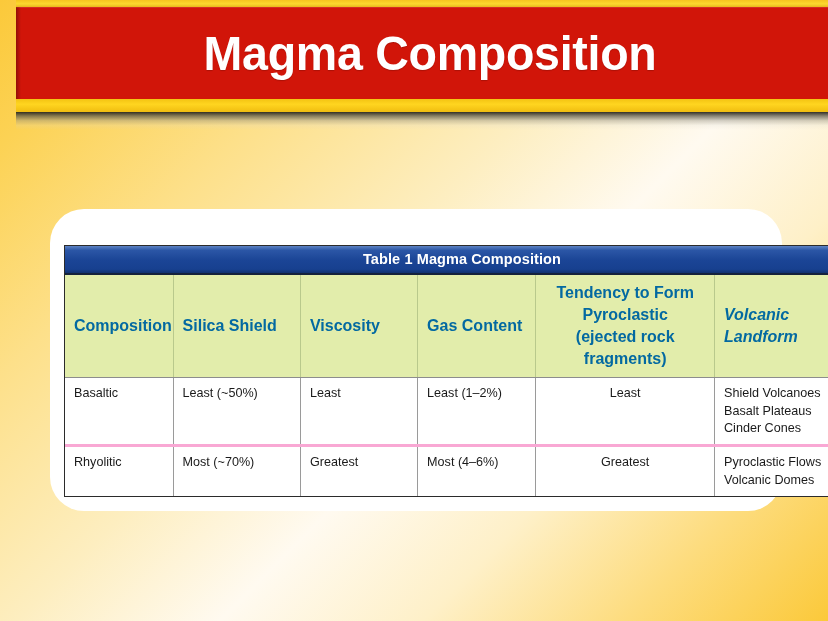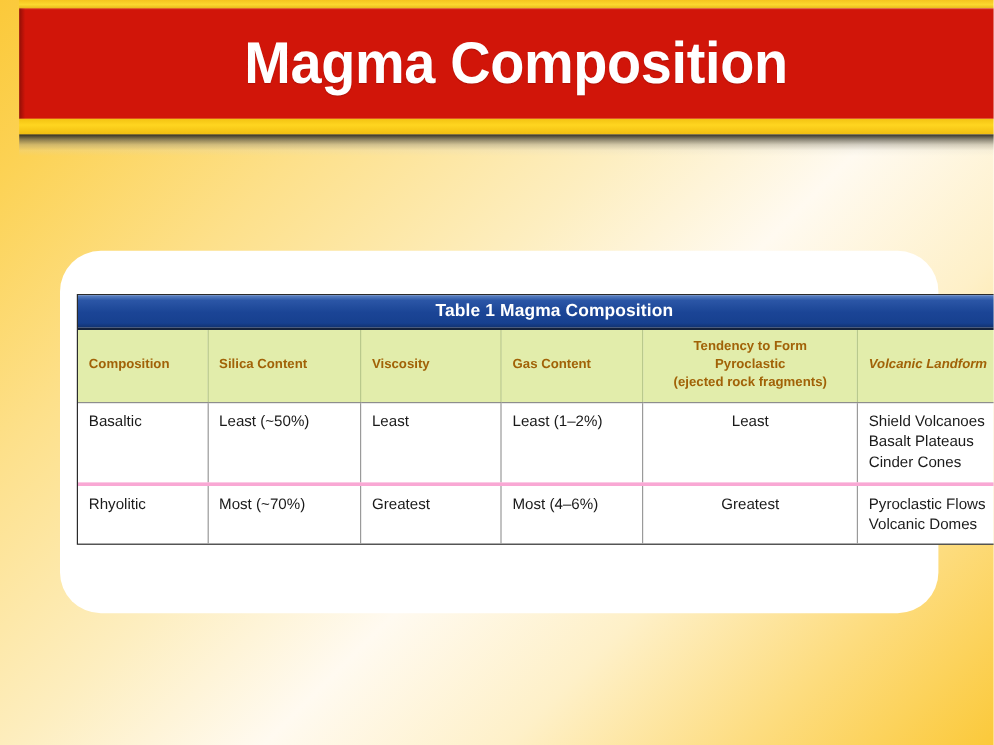--- a/index.html
+++ b/index.html
@@ -157,25 +157,25 @@
     vertical-align: top;
     line-height: 1.38;
     box-sizing: border-box;
   }
   table.magma th:last-child,
   table.magma td:last-child { border-right: none; }
 
   table.magma thead th {
     background: #e2edab;
     font-weight: bold;
-    font-size: 11px;
+    font-size: 16px;
     vertical-align: middle;
     border-bottom: 1px solid #8d8d8d;
     border-right: 1px solid #b9c98c;
-    color: #a16207;
+    color: #0369a1;
   }
   table.magma thead th:last-child { border-right: none; }
   table.magma thead th.ctr { text-align: center; }
   table.magma thead th.lft { text-align: left; }
 
   table.magma tbody tr { border-bottom: 3px solid #f9a8d4; }
   table.magma tbody tr:last-child { border-bottom: none; }
   table.magma td.ctr { text-align: center; }
   table.magma td.lft { text-align: left; }
 
@@ -201,21 +201,21 @@
   <div class="card"></div>
 
   <div class="table-wrap">
 
     <div class="tbl-title">Table 1 Magma Composition</div>
 
     <table class="magma">
       <thead>
         <tr>
           <th class="lft" style="width:95px;">Composition</th>
-          <th class="lft" style="width:112px;">Silica Content</th>
+          <th class="lft" style="width:112px;">Silica Shield</th>
           <th class="lft" style="width:103px;">Viscosity</th>
           <th class="lft" style="width:104px;margin-left:28px;">Gas Content</th>
           <th class="ctr" style="width:157px;">
             <span class="sub">Tendency to Form</span>
             <span class="sub">Pyroclastic</span>
             <span class="sub">(ejected rock fragments)</span>
           </th>
           <th class="lft" style="width:127px;font-style:italic;">Volcanic Landform</th>
         </tr>
       </thead>

